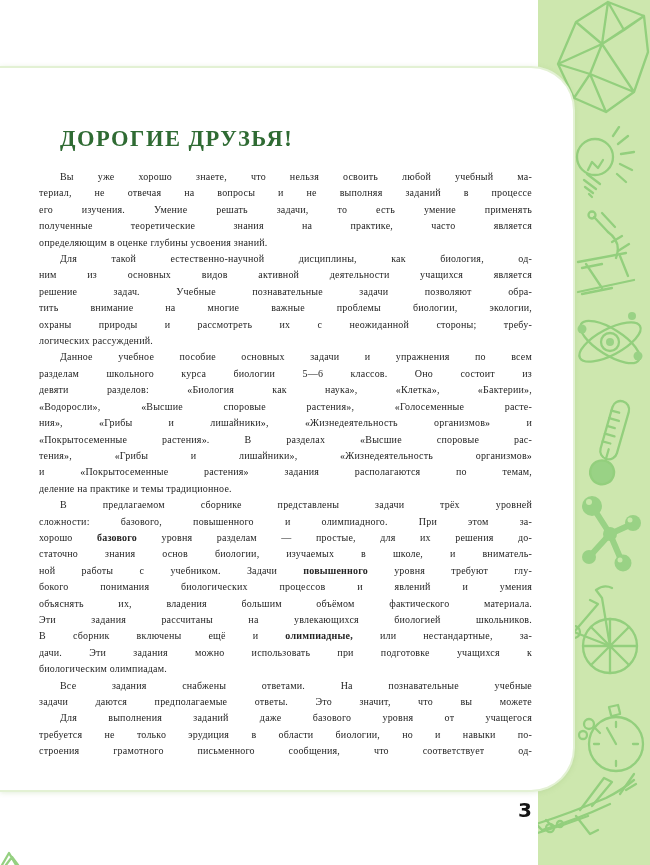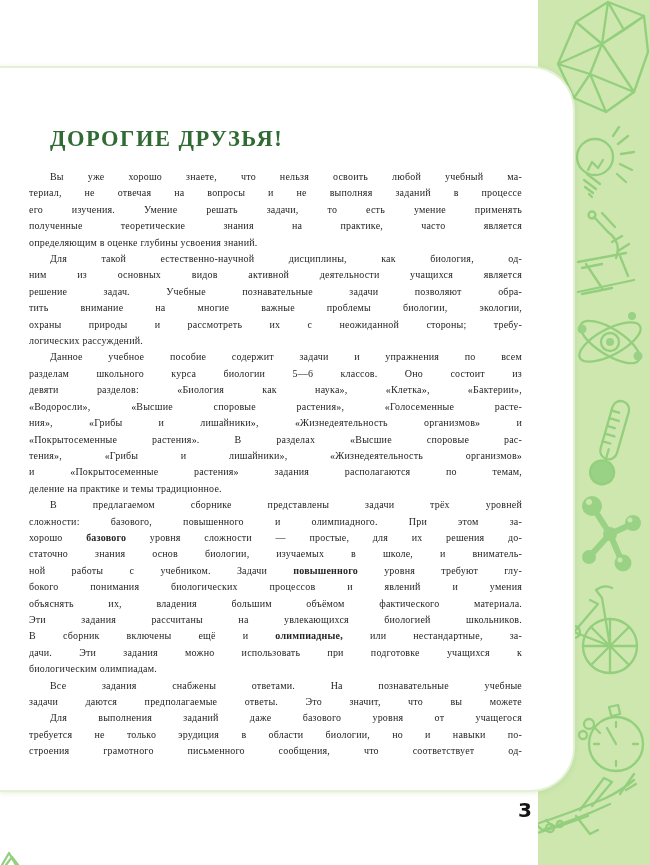--- a/index.html
+++ b/index.html
@@ -25,21 +25,21 @@
   svg.doodle .bond{stroke:var(--doodle-fill,#97d183);stroke-width:6;}
   
   .card{
     position:absolute;left:0;top:66px;width:575px;height:726px;
     box-sizing:border-box;
     background:#ffffff;
     border:2px solid var(--card-border,#e3f1d4);
     border-left:none;
     border-radius:0 44px 44px 0;
     box-shadow:0 1px 5px rgba(150,190,120,.25);
-    padding:58px 0 0 29px;
+    padding:58px 0 0 39px;
     z-index:2;
   }
   .title{
     font-size:22.5px;font-weight:bold;
     color:var(--title-green,#2f6b33);
     letter-spacing:1.5px;
     margin:0 0 17px 21px;
     line-height:26px;
   }
   .textcol{width:493px;}
@@ -171,34 +171,34 @@
       </div>
       <div class="paragraph">
         <div class="line first"><span>Для такой естественно-научной дисциплины, как биология, од-</span></div>
         <div class="line"><span>ним из основных видов активной деятельности учащихся является</span></div>
         <div class="line"><span>решение задач. Учебные познавательные задачи позволяют обра-</span></div>
         <div class="line"><span>тить внимание на многие важные проблемы биологии, экологии,</span></div>
         <div class="line"><span>охраны природы и рассмотреть их с неожиданной стороны; требу-</span></div>
         <div class="line last"><span>логических рассуждений.</span></div>
       </div>
       <div class="paragraph">
-        <div class="line first"><span>Данное учебное пособие содержит задачи и упражнения по всем</span></div>
+        <div class="line first"><span>Данное учебное пособие основных задачи и упражнения по всем</span></div>
         <div class="line"><span>разделам школьного курса биологии 5—6 классов. Оно состоит из</span></div>
         <div class="line"><span>девяти разделов: «Биология как наука», «Клетка», «Бактерии»,</span></div>
         <div class="line"><span>«Водоросли», «Высшие споровые растения», «Голосеменные расте-</span></div>
         <div class="line"><span>ния», «Грибы и лишайники», «Жизнедеятельность организмов» и</span></div>
         <div class="line"><span>«Покрытосеменные растения». В разделах «Высшие споровые рас-</span></div>
         <div class="line"><span>тения», «Грибы и лишайники», «Жизнедеятельность организмов»</span></div>
         <div class="line"><span>и «Покрытосеменные растения» задания располагаются по темам,</span></div>
         <div class="line last"><span>деление на практике и темы традиционное.</span></div>
       </div>
       <div class="paragraph">
         <div class="line first"><span>В предлагаемом сборнике представлены задачи трёх уровней</span></div>
         <div class="line"><span>сложности: базового, повышенного и олимпиадного. При этом за-</span></div>
-        <div class="line"><span>хорошо </span><b>базового</b><span> уровня сложности — простые, для их решения до-</span></div>
+        <div class="line"><span>хорошо </span><b>базового</b><span> уровня разделам — простые, для их решения до-</span></div>
         <div class="line"><span>статочно знания основ биологии, изучаемых в школе, и вниматель-</span></div>
         <div class="line"><span>ной работы с учебником. Задачи </span><b>повышенного</b><span> уровня требуют глу-</span></div>
         <div class="line"><span>бокого понимания биологических процессов и явлений и умения</span></div>
         <div class="line"><span>объяснять их, владения большим объёмом фактического материала.</span></div>
         <div class="line"><span>Эти задания рассчитаны на увлекающихся биологией школьников.</span></div>
         <div class="line"><span>В сборник включены ещё и </span><b>олимпиадные,</b><span> или нестандартные, за-</span></div>
         <div class="line"><span>дачи. Эти задания можно использовать при подготовке учащихся к</span></div>
         <div class="line last"><span>биологическим олимпиадам.</span></div>
       </div>
       <div class="paragraph">

